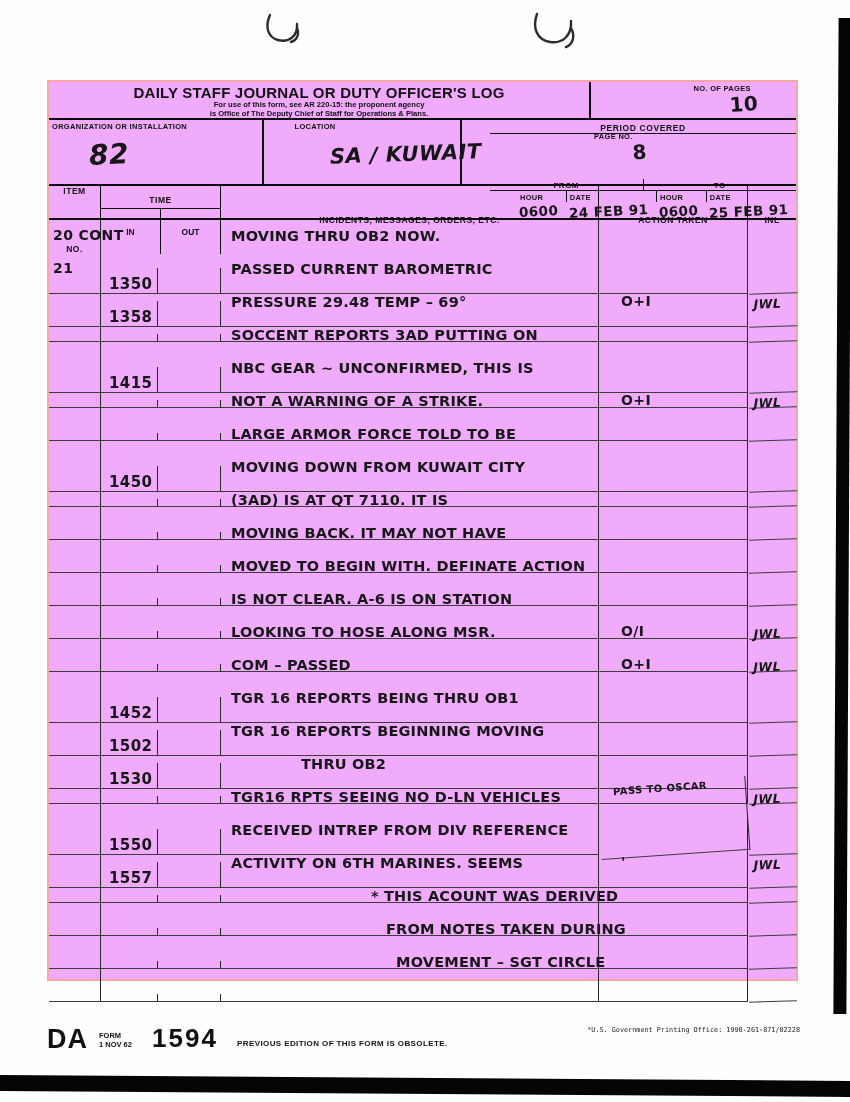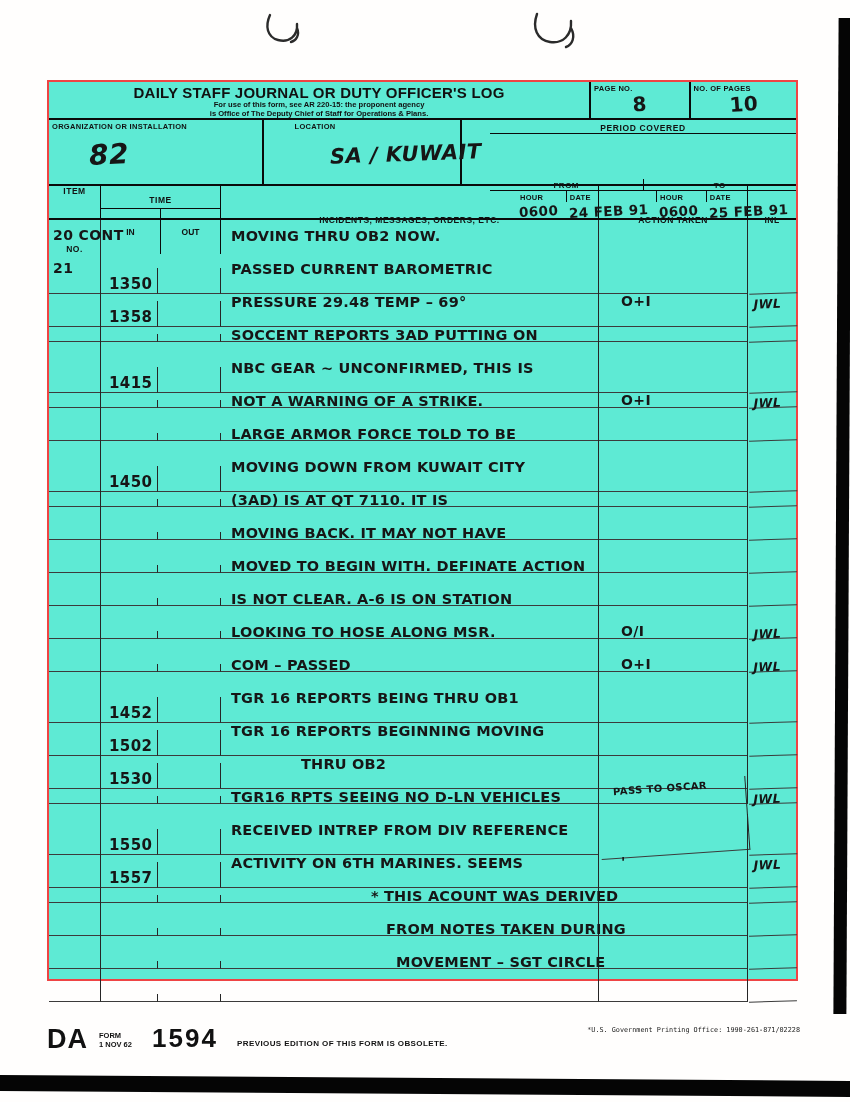--- a/index.html
+++ b/index.html
@@ -5,26 +5,26 @@
   html,body{margin:0;padding:0;width:850px;height:1102px;background:#fff;
     font-family:"Liberation Sans",sans-serif;color:#111;}
   .page{position:absolute;inset:0;background:#fffefd;overflow:hidden;}
 
   
   .right-bar{position:absolute;top:18px;left:836px;width:13px;height:996px;background:#050505;transform:rotate(.3deg);}
   .bottom-bar{position:absolute;top:1078px;left:-6px;width:862px;height:16px;background:#050505;transform:rotate(.4deg);}
   .curl{position:absolute;}
 
   
-  .form{position:absolute;left:47px;top:80px;width:747px;border:2px solid #ef4444;background:#5eead4;}
+  .form{position:absolute;left:47px;top:80px;width:747px;border:2px solid #fca5a5;background:#f0abfc;}
   .hdr1{display:flex;height:36px;border-bottom:2px solid #0a0a0a;}
   .title-cell{width:543px;border-right:2px solid #0a0a0a;text-align:center;padding-top:2px;}
   .form-title{font-size:15px;font-weight:800;letter-spacing:.2px;}
   .form-sub{font-size:7.6px;font-weight:700;line-height:1.15;}
-  .pageno-cell{width:98px;border-right:2px solid #0a0a0a;position:relative;}
+  .pageno-cell{width:98px;border-right:2px solid #0a0a0a;position:relative;margin-top:48px;}
   .pages-cell{width:106px;position:relative;}
   .lbl{font-size:7.5px;font-weight:700;letter-spacing:.3px;padding:2px 0 0 3px;display:block;}
   .hw{font-family:"DejaVu Sans",sans-serif;font-weight:600;color:#161616;letter-spacing:.4px;}
   .big-val{position:absolute;left:0;right:0;top:10px;text-align:center;font-size:20px;transform:rotate(-4deg);}
 
   .hdr2{display:flex;height:64px;border-bottom:2px solid #0a0a0a;gap:28px;}
   .org-cell{width:246px;border-right:2px solid #0a0a0a;position:relative;}
   .loc-cell{width:195px;border-right:2px solid #0a0a0a;position:relative;}
   .org-val{position:absolute;left:40px;top:18px;font-size:28px;font-style:italic;transform:rotate(-3deg);}
   .loc-val{position:absolute;left:38px;top:22px;font-size:21px;font-style:italic;white-space:nowrap;transform:rotate(-2deg);}

